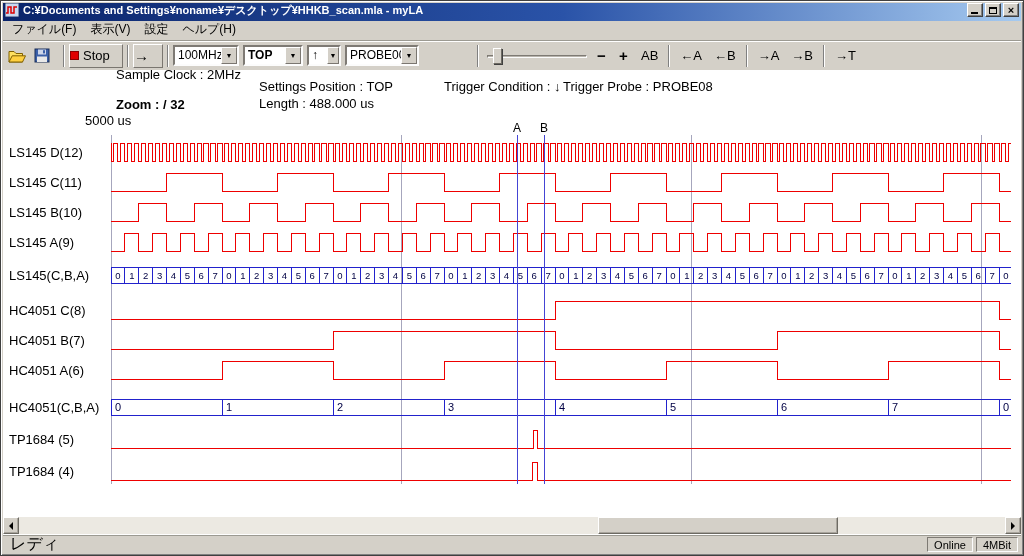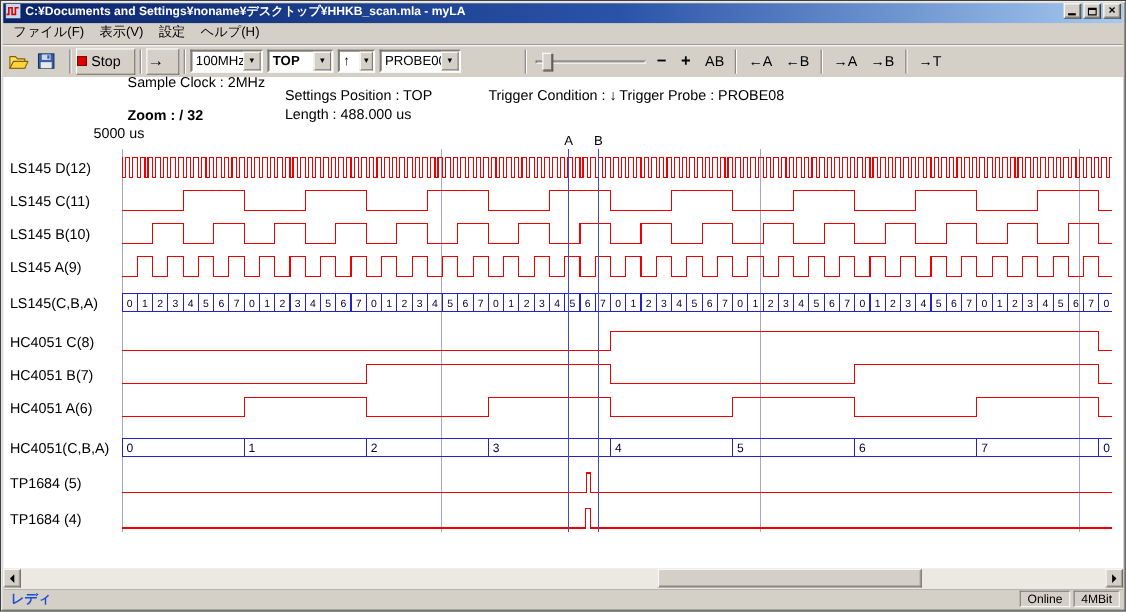--- a/index.html
+++ b/index.html
@@ -83,21 +83,21 @@
   .tri-left { width:0; height:0; border:4px solid transparent; border-left:none; border-right:4px solid #000; }
   .tri-right { width:0; height:0; border:4px solid transparent; border-right:none; border-left:4px solid #000; }
   .hs-thumb {
     position:absolute; left:595px; top:0; width:240px; height:17px; background:#d4d0c8;
     border:1px solid; border-color:#ffffff #6d6a63 #6d6a63 #ffffff; box-shadow: inset -1px -1px 0 #a8a49c;
   }
 
   
   .statusbar { height:19px; display:flex; align-items:center; padding:2px 3px; gap:3px;
     border-top:1px solid #ffffff; box-shadow: inset 0 1px 0 #9c9a92; }
-  .status-text { flex:1; font-size:12px; padding-left:4px; color:#1d4ed8;font-weight:bold; }
+  .status-text { flex:1; font-size:16px; padding-left:4px; color:#000000; }
   .status-panel { font-size:11px; padding:1px 6px; height:15px;
     border:1px solid; border-color:#7e7a74 #fcfcfc #fcfcfc #7e7a74; color:#000; }
 
   svg text { font-family:"Liberation Sans", sans-serif; }
   #wave-svg { position:absolute; left:0; top:0; pointer-events:none; }
 </style>
 </head>
 <body>
 
 <div class="window">

